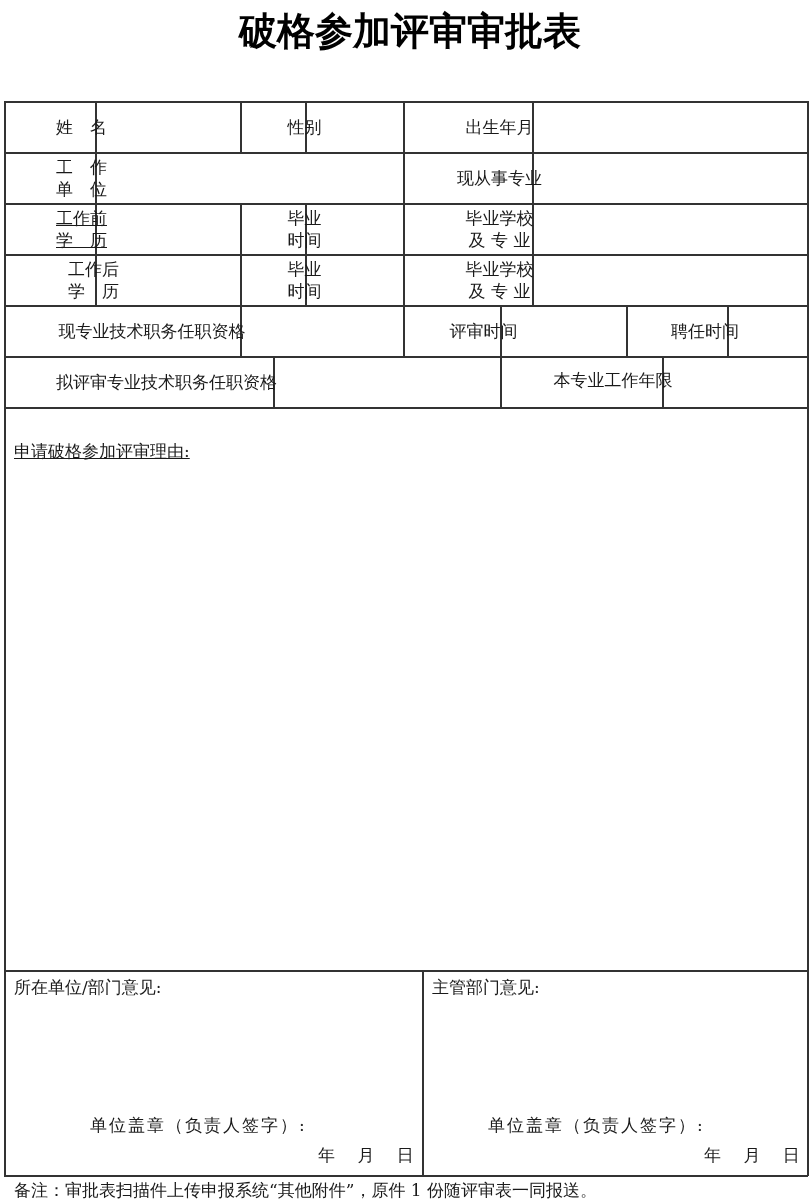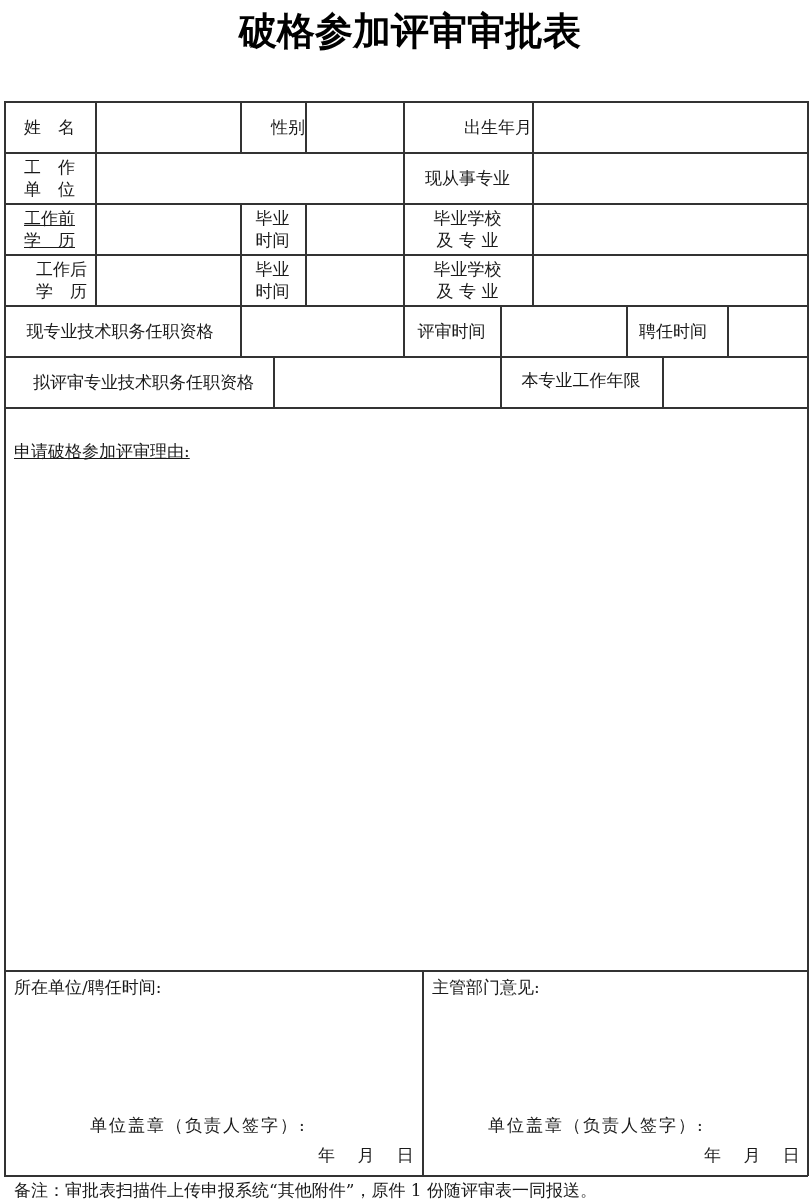--- a/index.html
+++ b/index.html
@@ -12,21 +12,21 @@
       position: absolute; left: 0; top: 6px; width: 820px;
       text-align: center; font-size: 38px; font-weight: bold;
       font-family: "DejaVu Sans", "Liberation Sans", sans-serif;
       letter-spacing: 0px; color: #000;
     }
     .hline, .vline { position: absolute; background: #333; }
     .hline { height: 1.5px; }
     .vline { width: 1.5px; }
     .cell {
       position: absolute; display: flex; align-items: center; justify-content: center;
-      font-size: 17px; line-height: 22px; text-align: center; box-sizing: border-box;
+      font-size: 17px; line-height: 22px; text-align: center; box-sizing: border-box; margin-left: 32px;
     }
     .cell.stack { flex-direction: column; }
     .cell .ln { display: block; white-space: pre; }
     .field { background: transparent; }
     .txt { position: absolute; font-size: 17px; white-space: pre; }
     .note { position: absolute; left: 14px; top: 1179px; font-size: 17px; white-space: pre; }
   </style>
 </head>
 <body>
 
@@ -66,27 +66,27 @@
 
   <div class="vline" style="left:422px;top:970px;height:205px;"></div>
 </div>
 
 <div class="cell" style="left:4px;top:101px;width:91px;height:51px;">
   <span>姓　名</span>
 </div>
 <div class="cell field" style="left:96px;top:102px;width:144px;height:50px;">
   <span></span>
 </div>
-<div class="cell" style="left:240px;top:101px;width:65px;height:51px;justify-content:flex-end;">
+<div class="cell" style="left:240px;top:101px;width:65px;height:51px;">
   <span>性别</span>
 </div>
 <div class="cell field" style="left:306px;top:102px;width:97px;height:50px;">
   <span></span>
 </div>
-<div class="cell" style="left:403px;top:101px;width:129px;height:51px;justify-content:flex-end;">
+<div class="cell" style="left:403px;top:101px;width:129px;height:51px;">
   <span>出生年月</span>
 </div>
 <div class="cell field" style="left:533px;top:102px;width:274px;height:50px;">
   <span></span>
 </div>
 
 <div class="cell stack" style="left:4px;top:152px;width:91px;height:51px;">
   <span class="ln">工　作</span>
   <span class="ln">单　位</span>
 </div>
@@ -156,39 +156,39 @@
 <div class="cell field" style="left:501px;top:306px;width:125px;height:50px;">
   <span></span>
 </div>
 <div class="cell" style="left:626px;top:305px;width:94px;height:51px;">
   <span>聘任时间</span>
 </div>
 <div class="cell field" style="left:728px;top:306px;width:79px;height:50px;">
   <span></span>
 </div>
 
-<div class="cell" style="left:9px;top:356px;width:269px;height:51px;">
+<div class="cell" style="left:0;top:356px;width:269px;height:51px;">
   <span>拟评审专业技术职务任职资格</span>
 </div>
 <div class="cell field" style="left:274px;top:357px;width:226px;height:50px;">
   <span></span>
 </div>
 <div class="cell" style="left:500px;top:356px;width:162px;height:48px;">
   <span>本专业工作年限</span>
 </div>
 <div class="cell field" style="left:663px;top:357px;width:144px;height:50px;">
   <span></span>
 </div>
 
 <div class="txt" style="left:14px;top:440px;text-decoration:underline;">申请破格参加评审理由:</div>
 <div style="position:absolute;left:6px;top:470px;width:800px;height:498px;">
   <span></span>
 </div>
 
-<div class="txt" style="left:14px;top:976px;">所在单位/聘任时间:</div>
+<div class="txt" style="left:14px;top:976px;">所在单位/部门意见:</div>
 <div style="position:absolute;left:6px;top:1002px;width:414px;height:100px;"></div>
 <div class="txt" style="left:90px;top:1114px;letter-spacing:2px;">单位盖章（负责人签字）:</div>
 <div class="txt" style="left:318px;top:1144px;">年　 月　 日</div>
 
 <div class="txt" style="left:432px;top:976px;">主管部门意见:</div>
 <div style="position:absolute;left:424px;top:1002px;width:382px;height:100px;"></div>
 <div class="txt" style="left:488px;top:1114px;letter-spacing:2px;">单位盖章（负责人签字）:</div>
 <div class="txt" style="left:704px;top:1144px;">年　 月　 日</div>
 
 <div class="note">备注：审批表扫描件上传申报系统“其他附件”，原件 1 份随评审表一同报送。</div>

